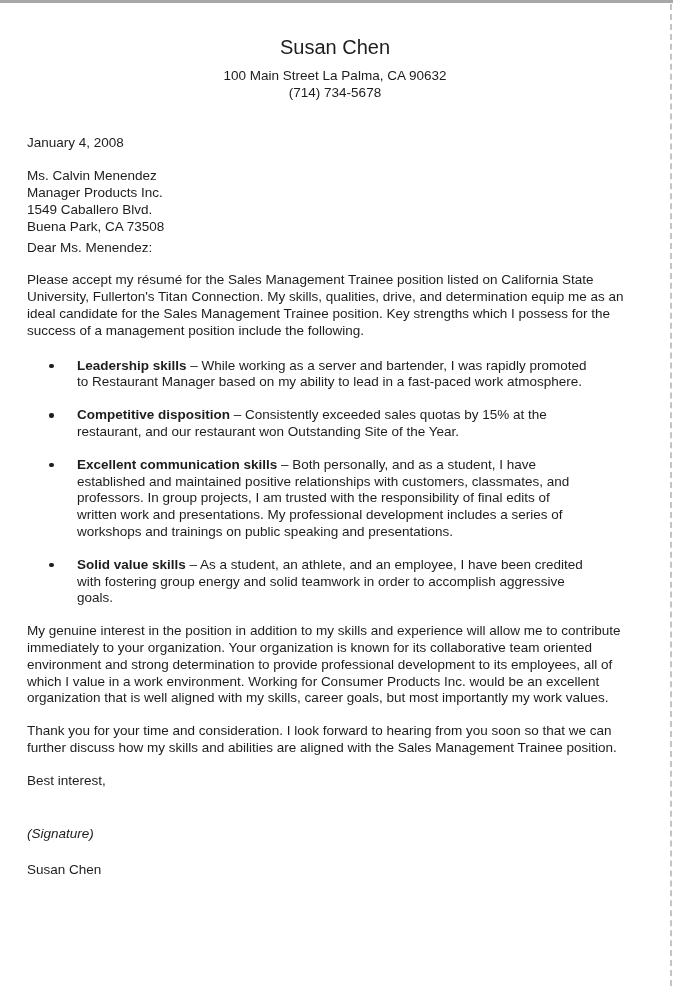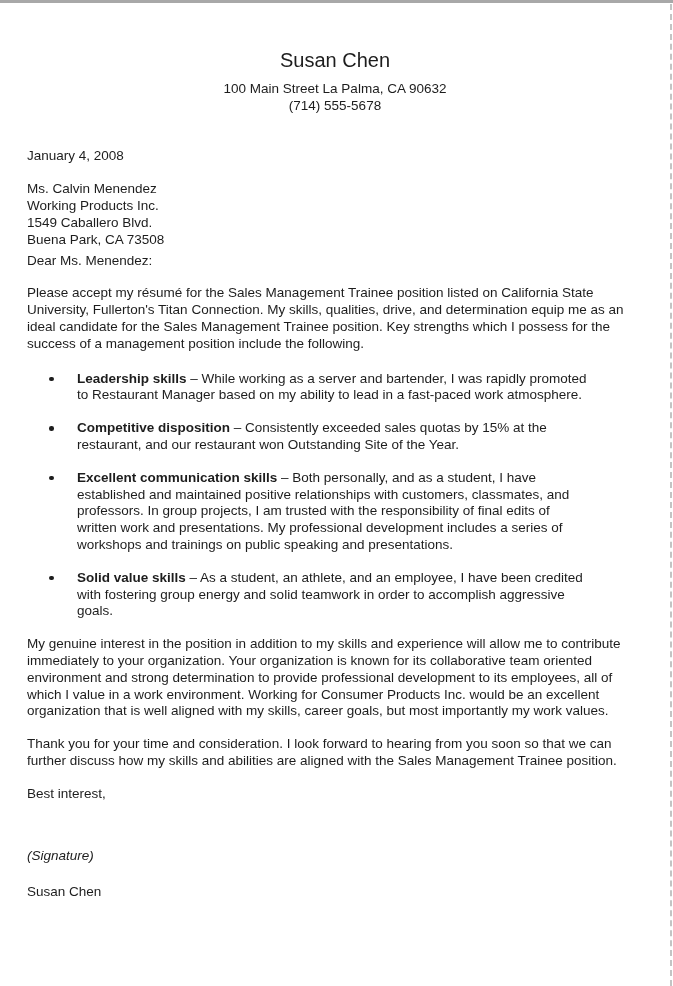--- a/index.html
+++ b/index.html
@@ -21,21 +21,21 @@
   }
   .top-strip{
     position:absolute;top:0;left:0;right:0;height:3px;
     background:var(--top-strip);
   }
   .edge-line{
     position:absolute;top:4px;bottom:0;right:1px;width:0;
     border-right:2px dashed var(--edge-line);
   }
   .letter{
-    padding:49px 30px 0 27px;
+    padding:36px 30px 0 27px;
     font-size:13.5px;
     line-height:16.8px;
   }
   .sender{text-align:center;}
   .sender-name{
     font-size:20px;
     line-height:23px;
     font-weight:400;
     margin:0;
   }
@@ -60,45 +60,45 @@
     content:"";
     position:absolute;
     left:22px;
     top:6px;
     width:4.5px;
     height:4.5px;
     border-radius:50%;
     background:currentColor;
   }
   .signoff{margin-top:16px;}
-  .sig-placeholder{margin-top:45px;font-style:italic;}
+  .sig-placeholder{margin-top:36px;font-style:italic;}
   .sig-name{margin-top:20px;}
 </style>
 </head>
 <body>
 
 <div class="page">
   <div class="top-strip"></div>
   <div class="edge-line"></div>
 
   <div class="letter">
 
     <div class="sender">
       <h1 class="sender-name">Susan Chen</h1>
       <div class="sender-contact">
         <div>100 Main Street La Palma, CA 90632</div>
-        <div>(714) 555-5678</div>
+        <div>(714) 734-5678</div>
       </div>
     </div>
 
     <div class="date">January 4, 2008</div>
 
     <div class="recipient">
         <div>Ms. Calvin Menendez</div>
-        <div>Working Products Inc.</div>
+        <div>Manager Products Inc.</div>
         <div>1549 Caballero Blvd.</div>
         <div>Buena Park, CA 73508</div>
       </div>
 
     <div class="salutation">Dear Ms. Menendez:</div>
 
     <p class="para">Please accept my résumé for the Sales Management Trainee position listed on California State University, Fullerton's Titan Connection. My skills, qualities, drive, and determination equip me as an ideal candidate for the Sales Management Trainee position. Key strengths which I possess for the success of a management position include the following.</p>
 
     <ul class="bullets">
         <li><strong>Leadership skills </strong><span>– While working as a server and bartender, I was rapidly promoted to Restaurant Manager based on my ability to lead in a fast-paced work atmosphere.</span></li>

